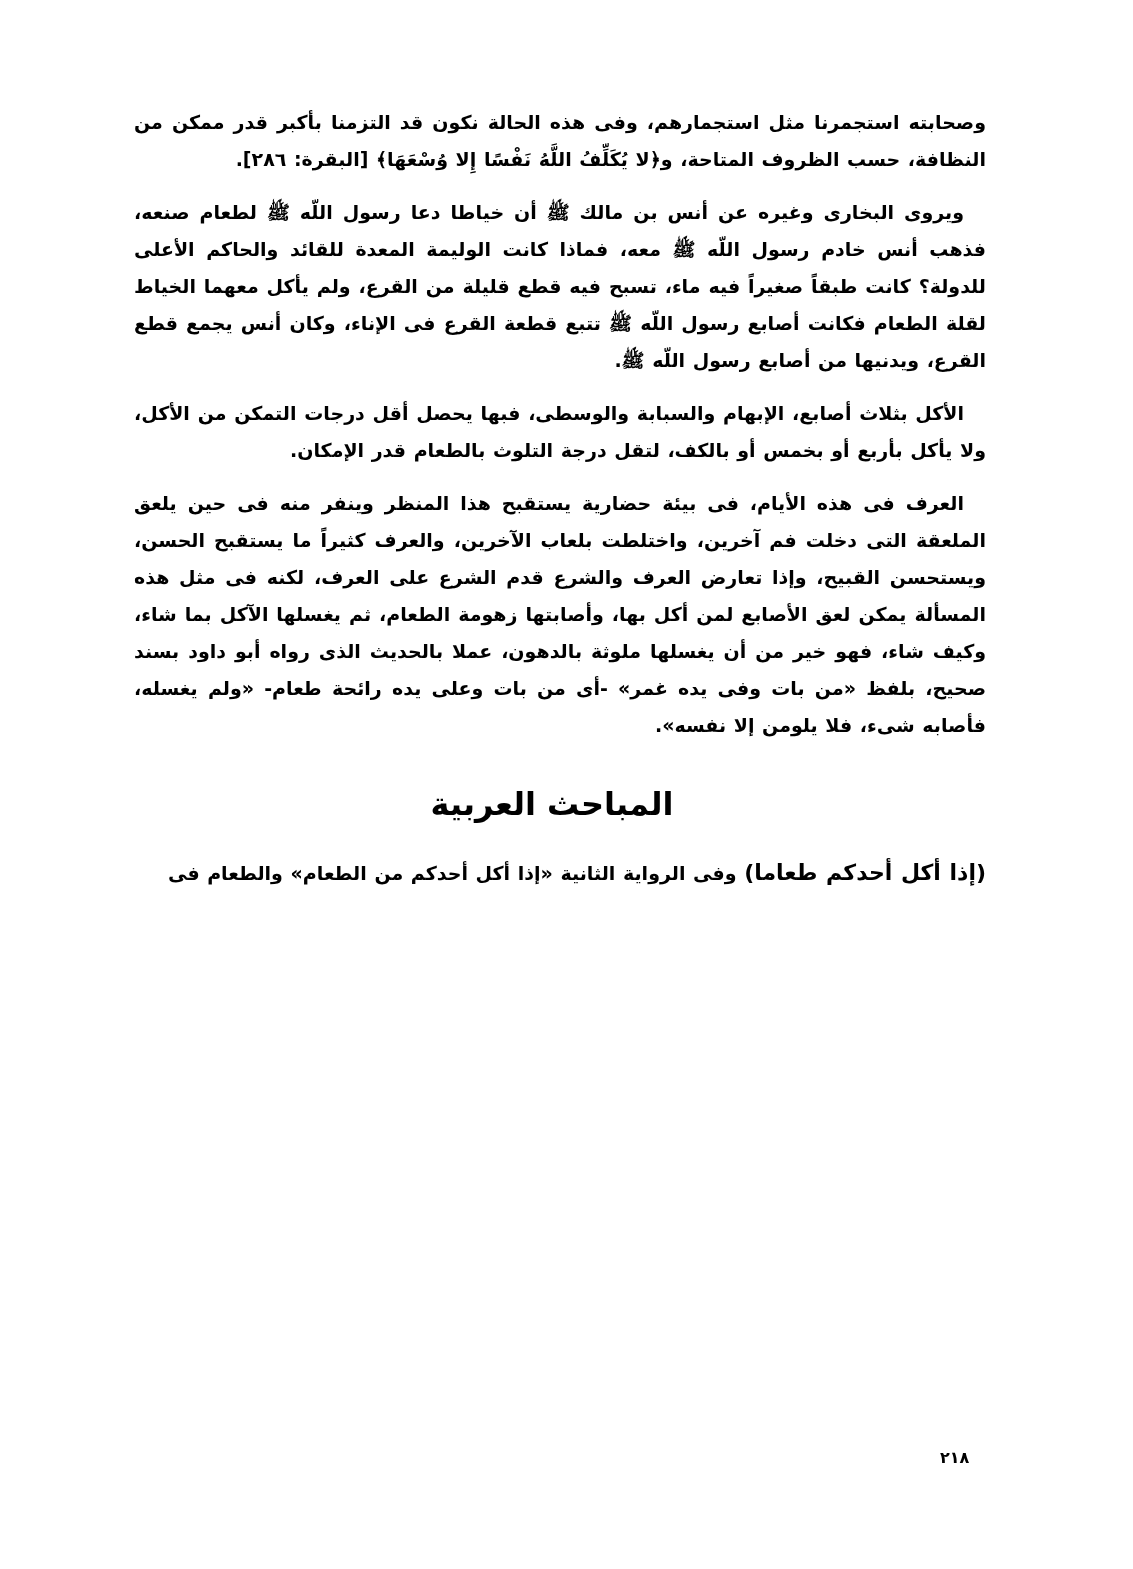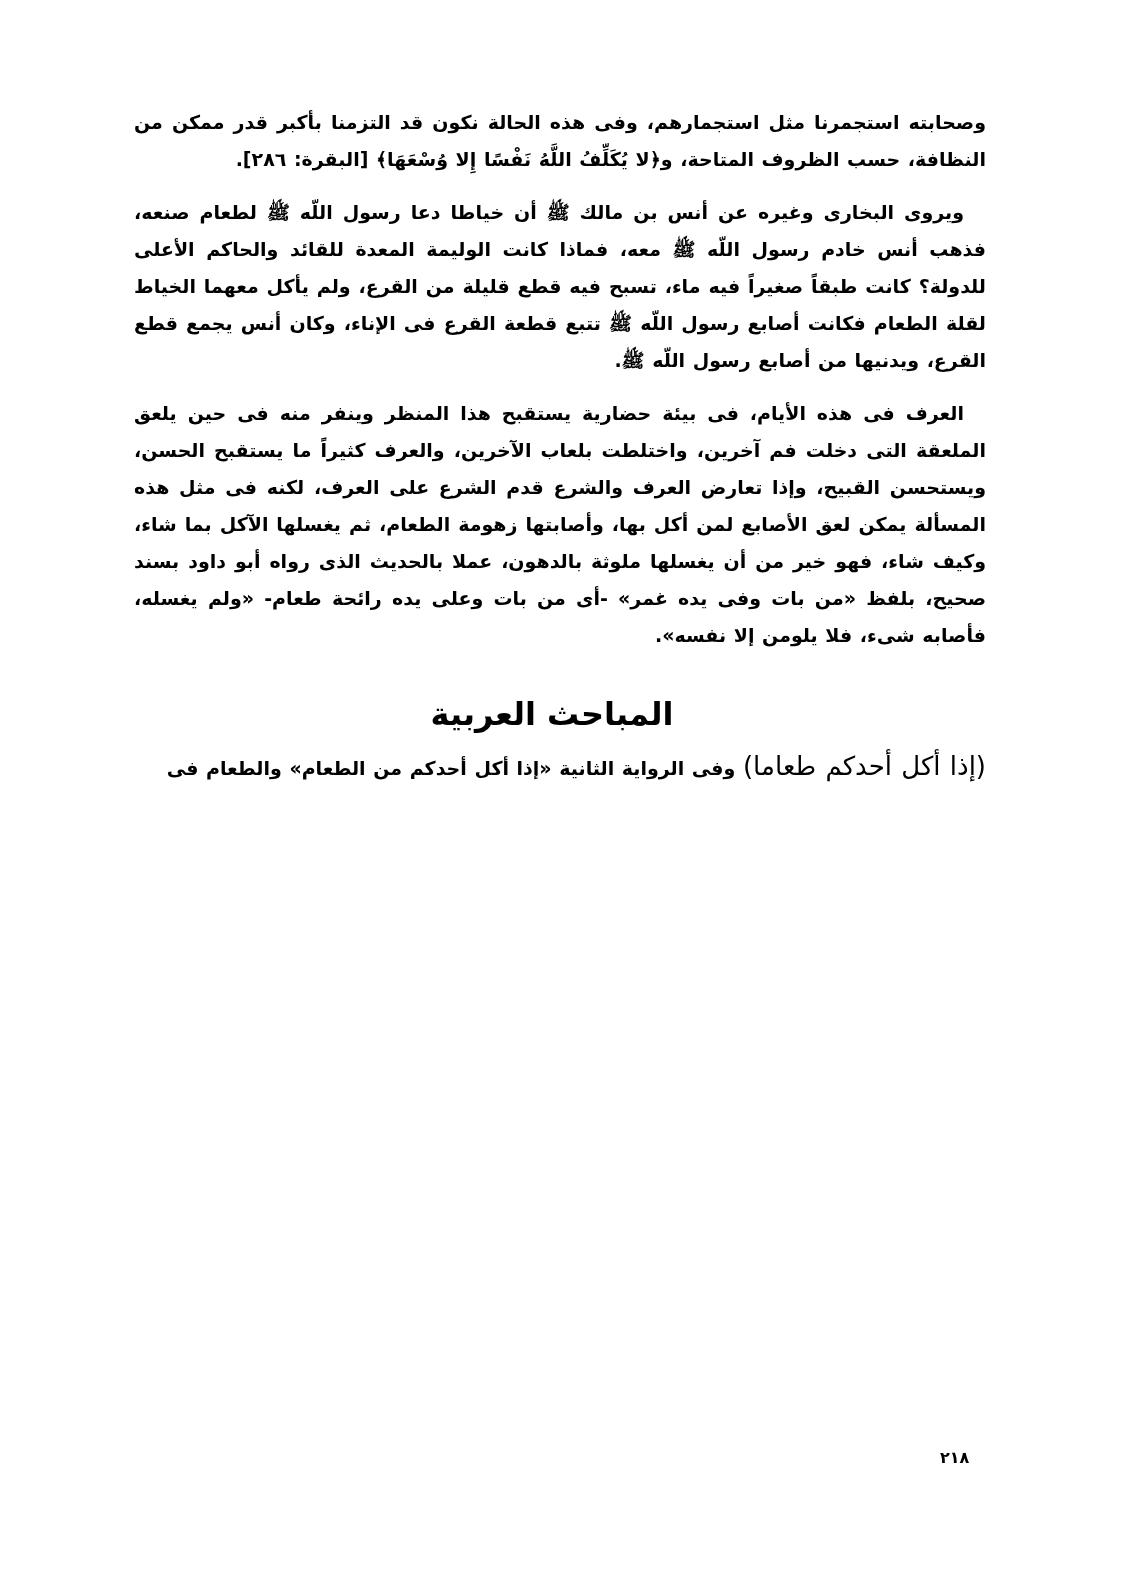--- a/index.html
+++ b/index.html
@@ -12,35 +12,36 @@
       direction: rtl; text-align: justify; text-align-last: right;
     }
     .para {
       font-size: 19px; line-height: 37px; margin: 0 0 16px 16px;
       font-weight: bold; text-indent: 22px; word-spacing: 1px;
     }
     .para.noindent { text-indent: 0; }
     .quran { font-weight: bold; }
     .heading {
       text-align-last: center; font-size: 32px; font-weight: bold;
-      margin: 36px 0 10px 0; line-height: 48px;
+      margin: 36px 0 26px 0; line-height: 48px;
     }
-    .lead { font-size: 26px; font-weight: normal; }
+    .lead { font-size: 22px; font-weight: bold; }
     .page-number {
       position: absolute; left: 940px; top: 1448px; font-size: 16px; font-weight: bold;
       direction: rtl;
     }
   </style>
 </head>
 <body>
 
 <div class="page">
   <p class="para noindent"><span>وصحابته استجمرنا مثل استجمارهم، وفى هذه الحالة نكون قد التزمنا بأكبر قدر ممكن من النظافة، حسب الظروف المتاحة، و</span><span class="quran">﴿لا يُكَلِّفُ اللَّهُ نَفْسًا إِلا وُسْعَهَا﴾</span><span> [البقرة: ٢٨٦].</span></p>
 
   <p class="para">ويروى البخارى وغيره عن أنس بن مالك ﷺ أن خياطا دعا رسول اللّه ﷺ لطعام صنعه، فذهب أنس خادم رسول اللّه ﷺ معه، فماذا كانت الوليمة المعدة للقائد والحاكم الأعلى للدولة؟ كانت طبقاً صغيراً فيه ماء، تسبح فيه قطع قليلة من القرع، ولم يأكل معهما الخياط لقلة الطعام فكانت أصابع رسول اللّه ﷺ تتبع قطعة القرع فى الإناء، وكان أنس يجمع قطع القرع، ويدنيها من أصابع رسول اللّه ﷺ.</p>
+  <p class="para">الأكل بثلاث أصابع، الإبهام والسبابة والوسطى، فبها يحصل أقل درجات التمكن من الأكل، ولا يأكل بأربع أو بخمس أو بالكف، لتقل درجة التلوث بالطعام قدر الإمكان.</p>
   <p class="para">العرف فى هذه الأيام، فى بيئة حضارية يستقبح هذا المنظر وينفر منه فى حين يلعق الملعقة التى دخلت فم آخرين، واختلطت بلعاب الآخرين، والعرف كثيراً ما يستقبح الحسن، ويستحسن القبيح، وإذا تعارض العرف والشرع قدم الشرع على العرف، لكنه فى مثل هذه المسألة يمكن لعق الأصابع لمن أكل بها، وأصابتها زهومة الطعام، ثم يغسلها الآكل بما شاء، وكيف شاء، فهو خير من أن يغسلها ملوثة بالدهون، عملا بالحديث الذى رواه أبو داود بسند صحيح، بلفظ «من بات وفى يده غمر» -أى من بات وعلى يده رائحة طعام- «ولم يغسله، فأصابه شىء، فلا يلومن إلا نفسه».</p>
 
   <h2 class="heading">المباحث العربية</h2>
 
   <p class="para noindent"><span class="lead">(إذا أكل أحدكم طعاما)</span><span> وفى الرواية الثانية «إذا أكل أحدكم من الطعام» والطعام فى</span></p>
 </div>
 
 <div class="page-number">٢١٨</div>
 
 </body></html>

